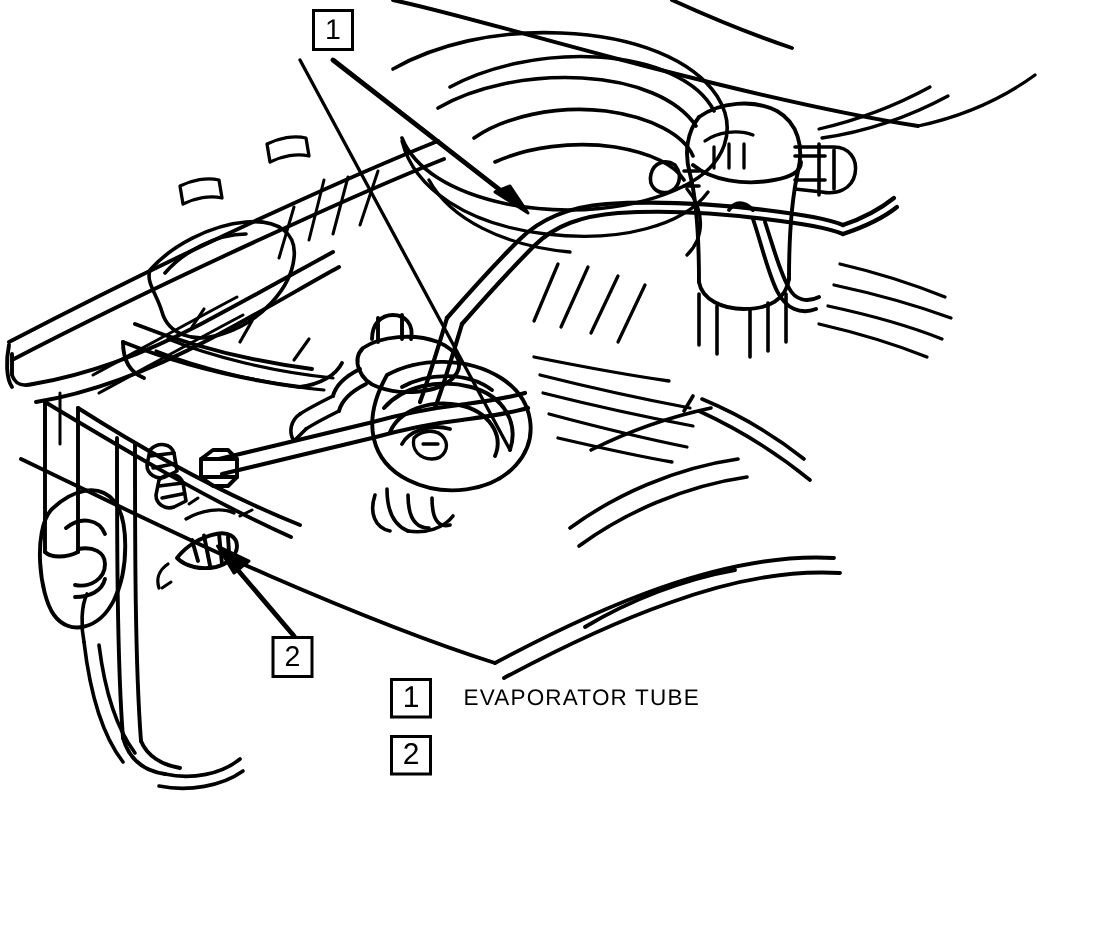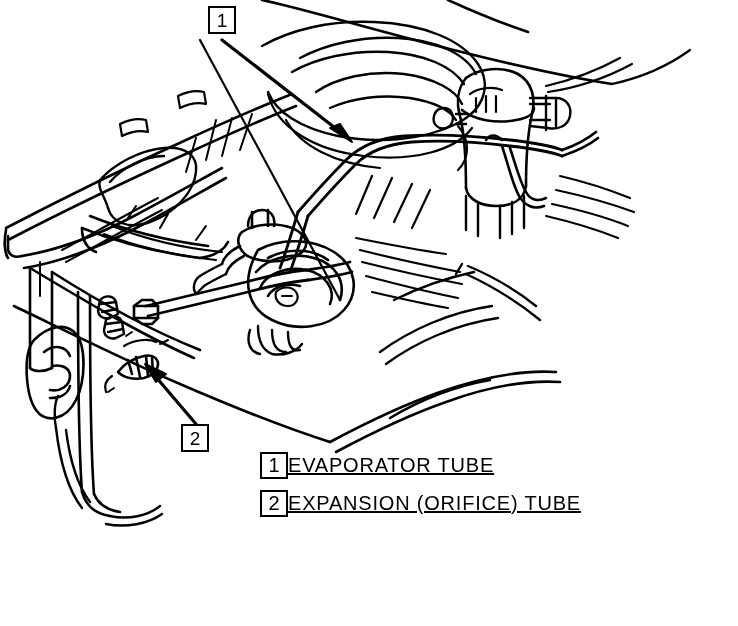--- a/index.html
+++ b/index.html
@@ -21,24 +21,24 @@
     width:28px;height:27px;
     border:2.5px solid #000;
     background:#fff;
     display:flex;align-items:center;justify-content:center;
     font-size:20px;line-height:1;font-weight:400;
     letter-spacing:0px;
     box-sizing:border-box;
     flex:0 0 auto;
   }
   .legend-label{
-    font-size:20px;
+    margin-left:21px;
+    font-size:15px;
     letter-spacing:0.8px;
     white-space:nowrap;
-    text-decoration:underline;
   }
 
   
   .callout{
     position:absolute;
     width:28px;height:28px;
     border:2.5px solid #000;
     background:#fff;
     display:flex;align-items:center;justify-content:center;
     font-size:19px;line-height:1;
@@ -382,18 +382,17 @@
       <div class="legend-box">
         <span>1</span>
       </div>
       <div class="legend-label">EVAPORATOR TUBE</div>
     </div>
 
     <div class="legend-row">
       <div class="legend-box">
         <span>2</span>
       </div>
-      <div class="legend-label">EXPANSION (ORIFICE) TUBE</div>
     </div>
 
   </div>
 
 </div>
 
 </body></html>

